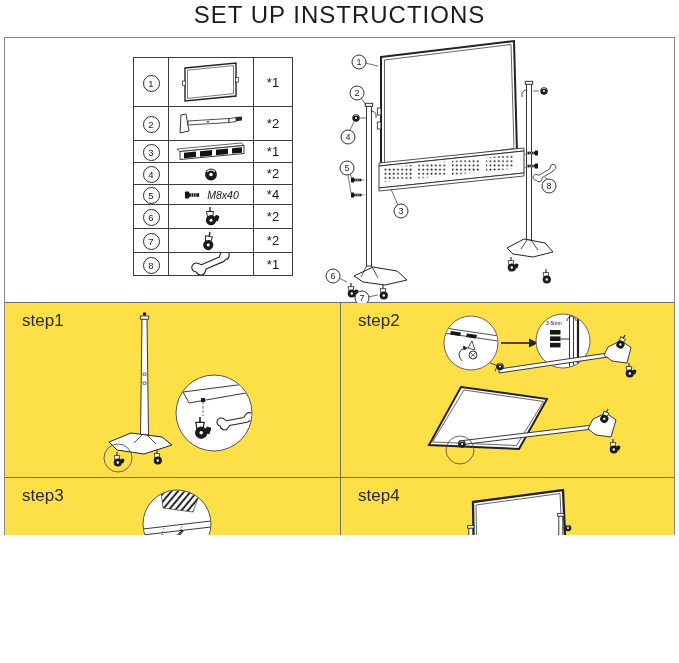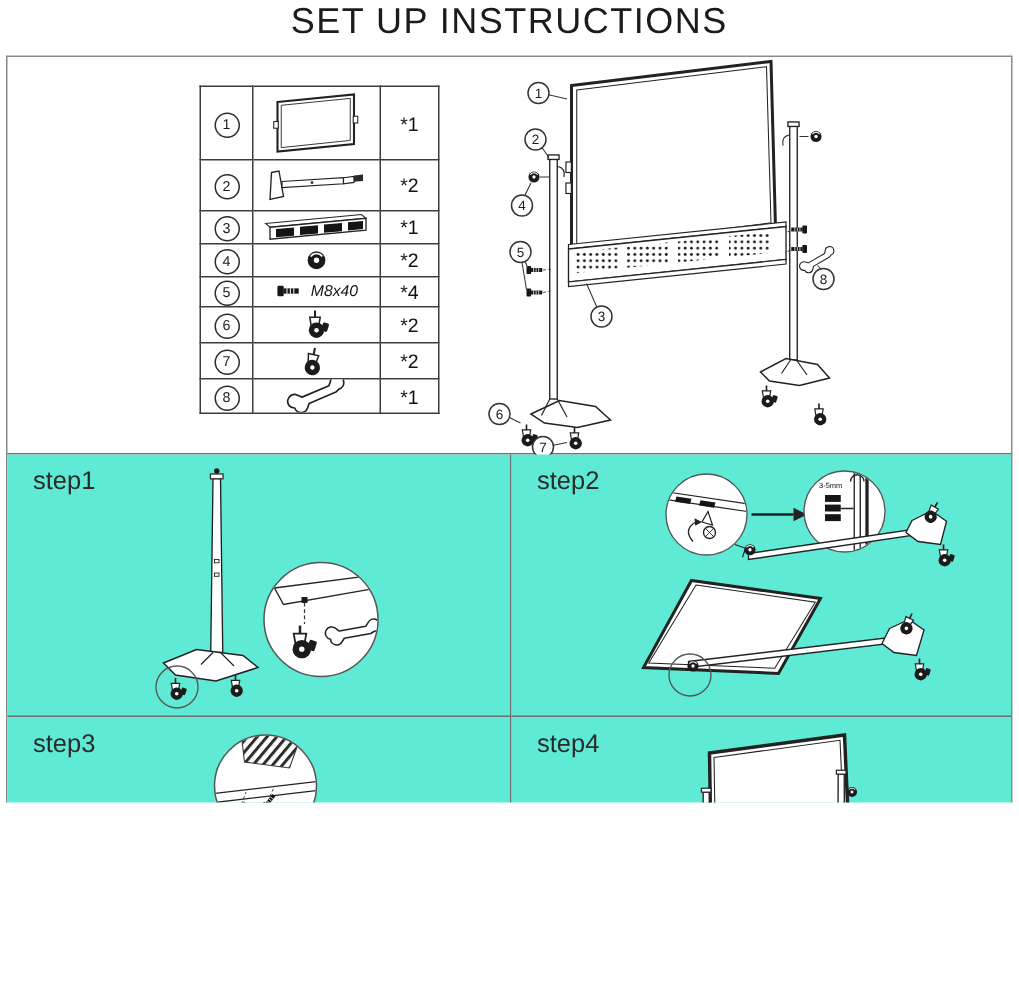--- a/index.html
+++ b/index.html
@@ -16,21 +16,21 @@
   .c-num { width:30px; }
   .c-icon { width:80px; }
   .c-qty { width:34px; font-size:13px; color:#141414; }
   .h-a { height:48px; } .h-b { height:33px; } .h-c { height:21px; } .h-d { height:19px; }
   .circle-num { display:inline-flex; align-items:center; justify-content:center;
                 width:15px; height:15px; border:1.2px solid #2c2c2c; border-radius:50%;
                 font-size:9.5px; color:#1c1c1c; }
   .spec { font-size:10.5px; margin-left:2px; color:#141414; vertical-align:middle;font-style:italic; }
   .icon-svg { vertical-align:middle; }
   .steps { display:grid; grid-template-columns:336px 1fr; grid-template-rows:175px 1fr; height:351px; }
-  .step { position:relative; background:#5eead4; }
+  .step { position:relative; background:#fde047; }
   .b-r { border-right:1px solid #6f6f6f; }
   .b-b { border-bottom:1px solid #6f6f6f; }
   .step-label { position:absolute; left:17px; top:8px; font-size:17px; color:#2b2b2b; }
   .illus { position:absolute; left:0; top:0; }
 </style>
 </head>
 <body>
 
 <svg width="0" height="0" style="position:absolute" aria-hidden="true">
   <defs>

